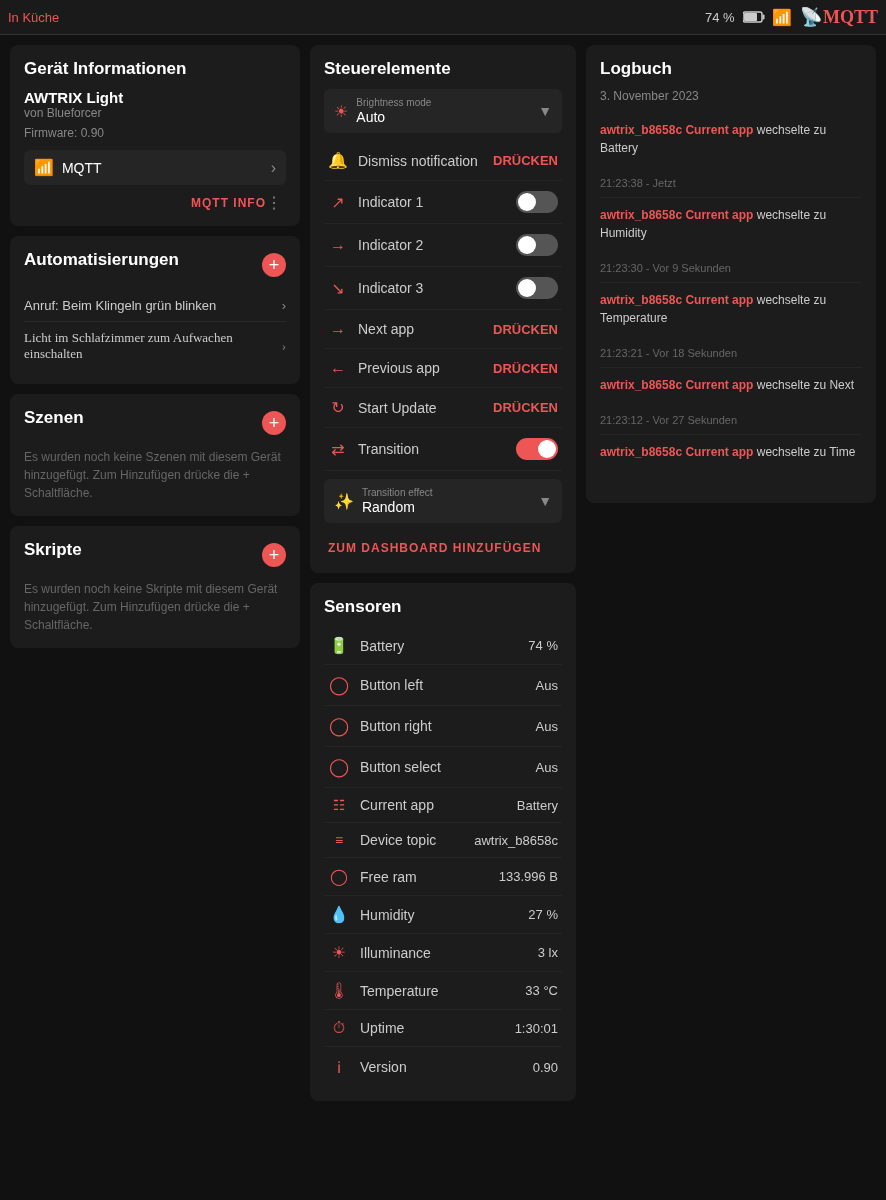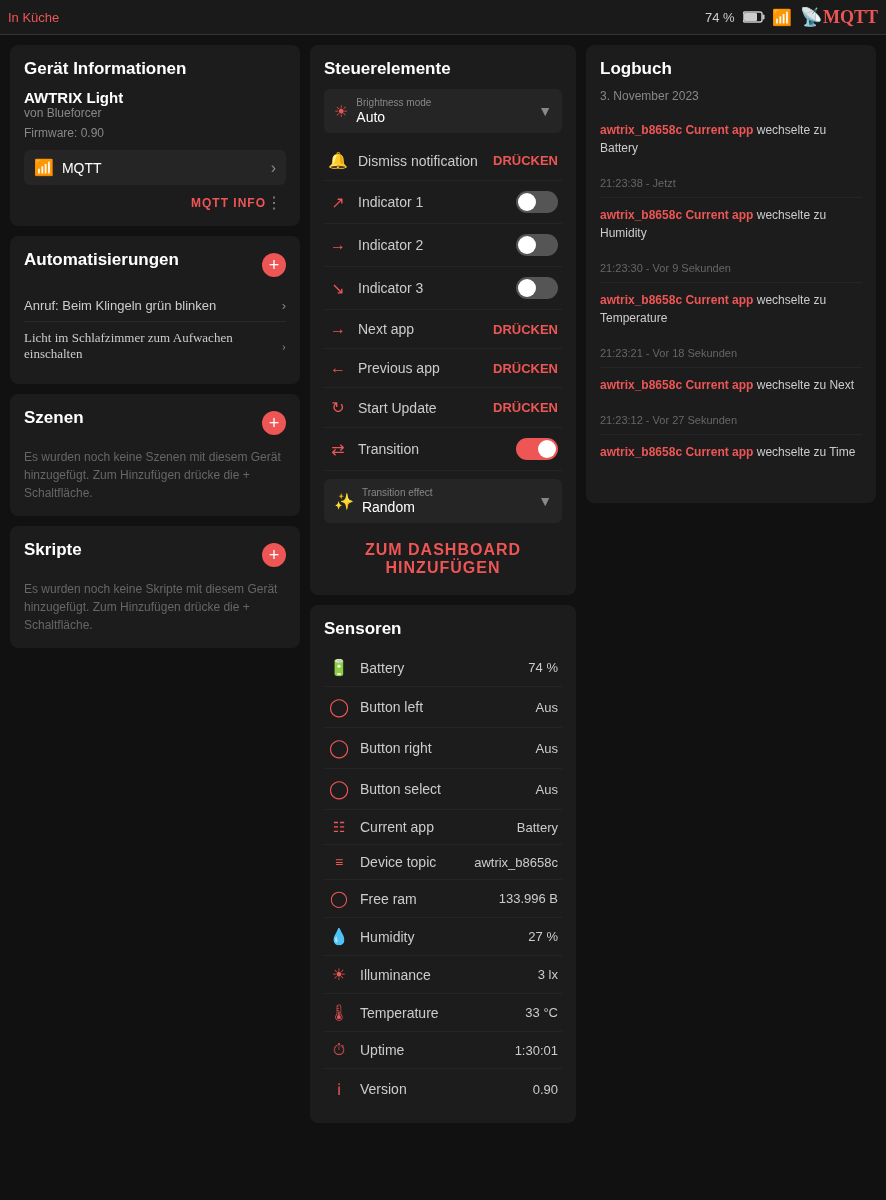--- a/index.html
+++ b/index.html
@@ -183,21 +183,21 @@
       border-radius: 50%;
       position: absolute;
       top: 2px;
       left: 2px;
       transition: left 0.2s;
     }
     .toggle.on .toggle-knob { left: 22px; }
 
     .add-dashboard-btn {
       color: #e55;
-      font-size: 16px;
+      font-size: 12px;
       font-weight: bold;
       text-transform: uppercase;
       letter-spacing: 1px;
       background: none;
       border: none;
       cursor: pointer;
       padding: 10px 4px 4px;
       display: block;
     }
 

